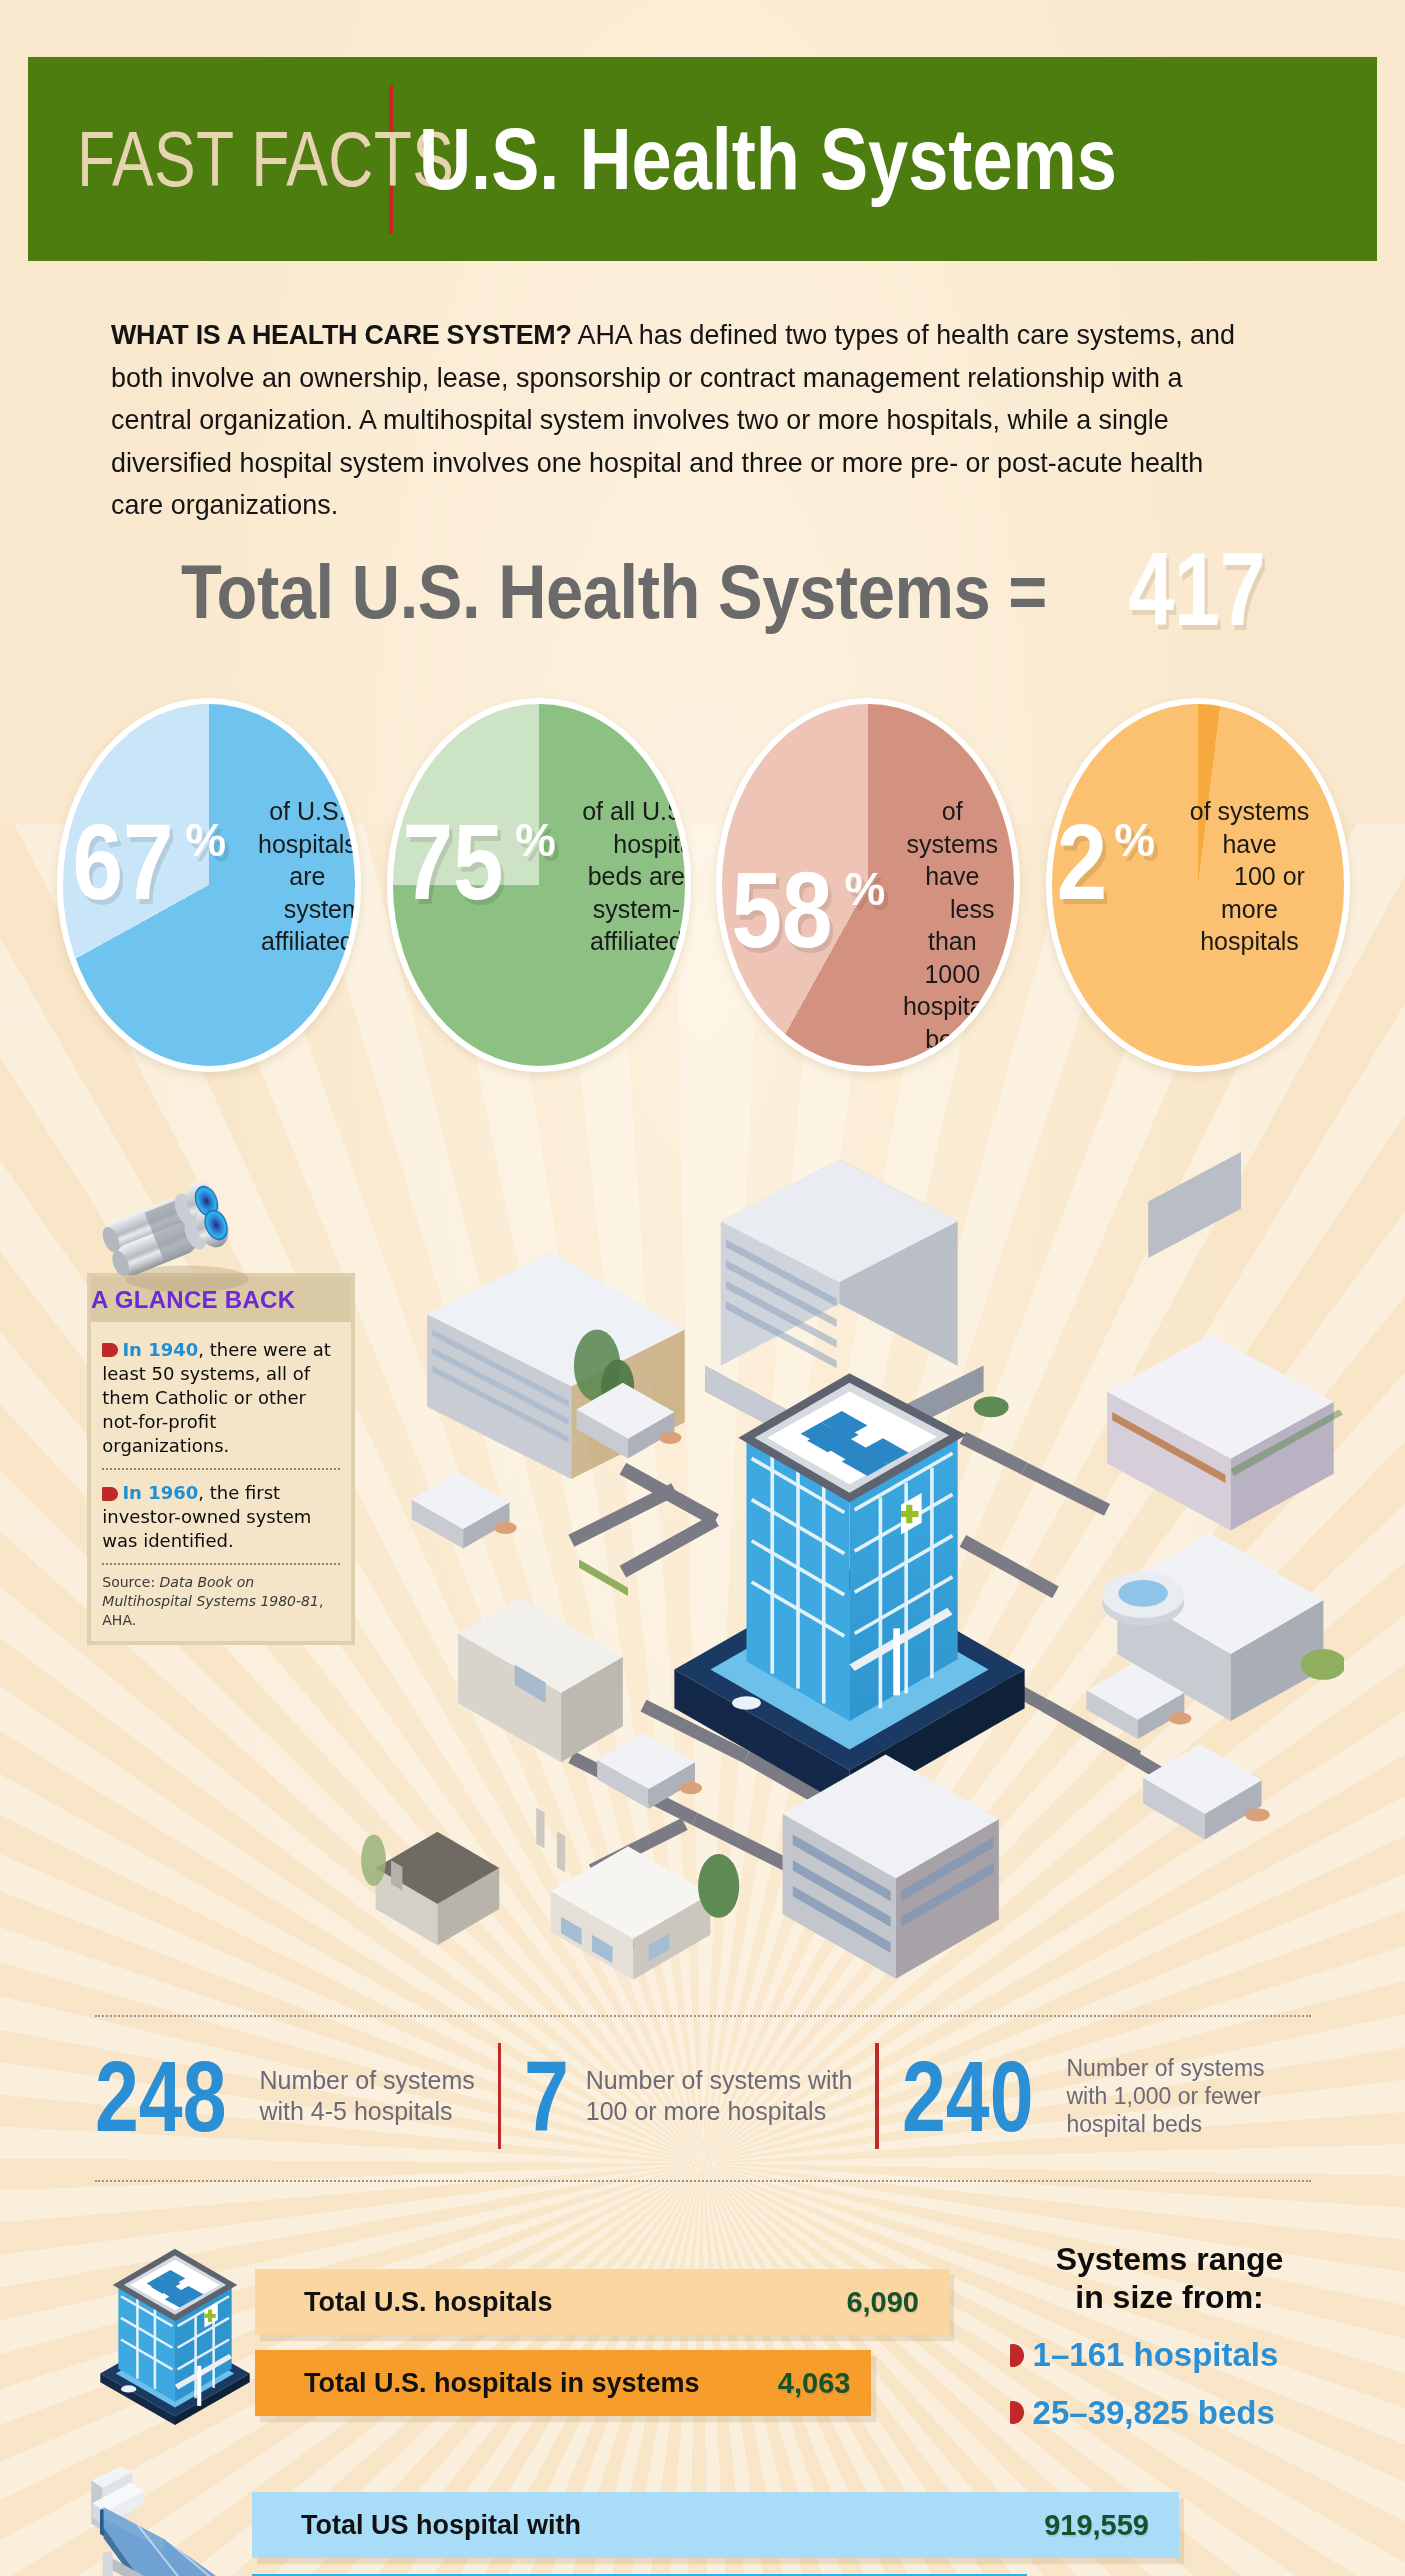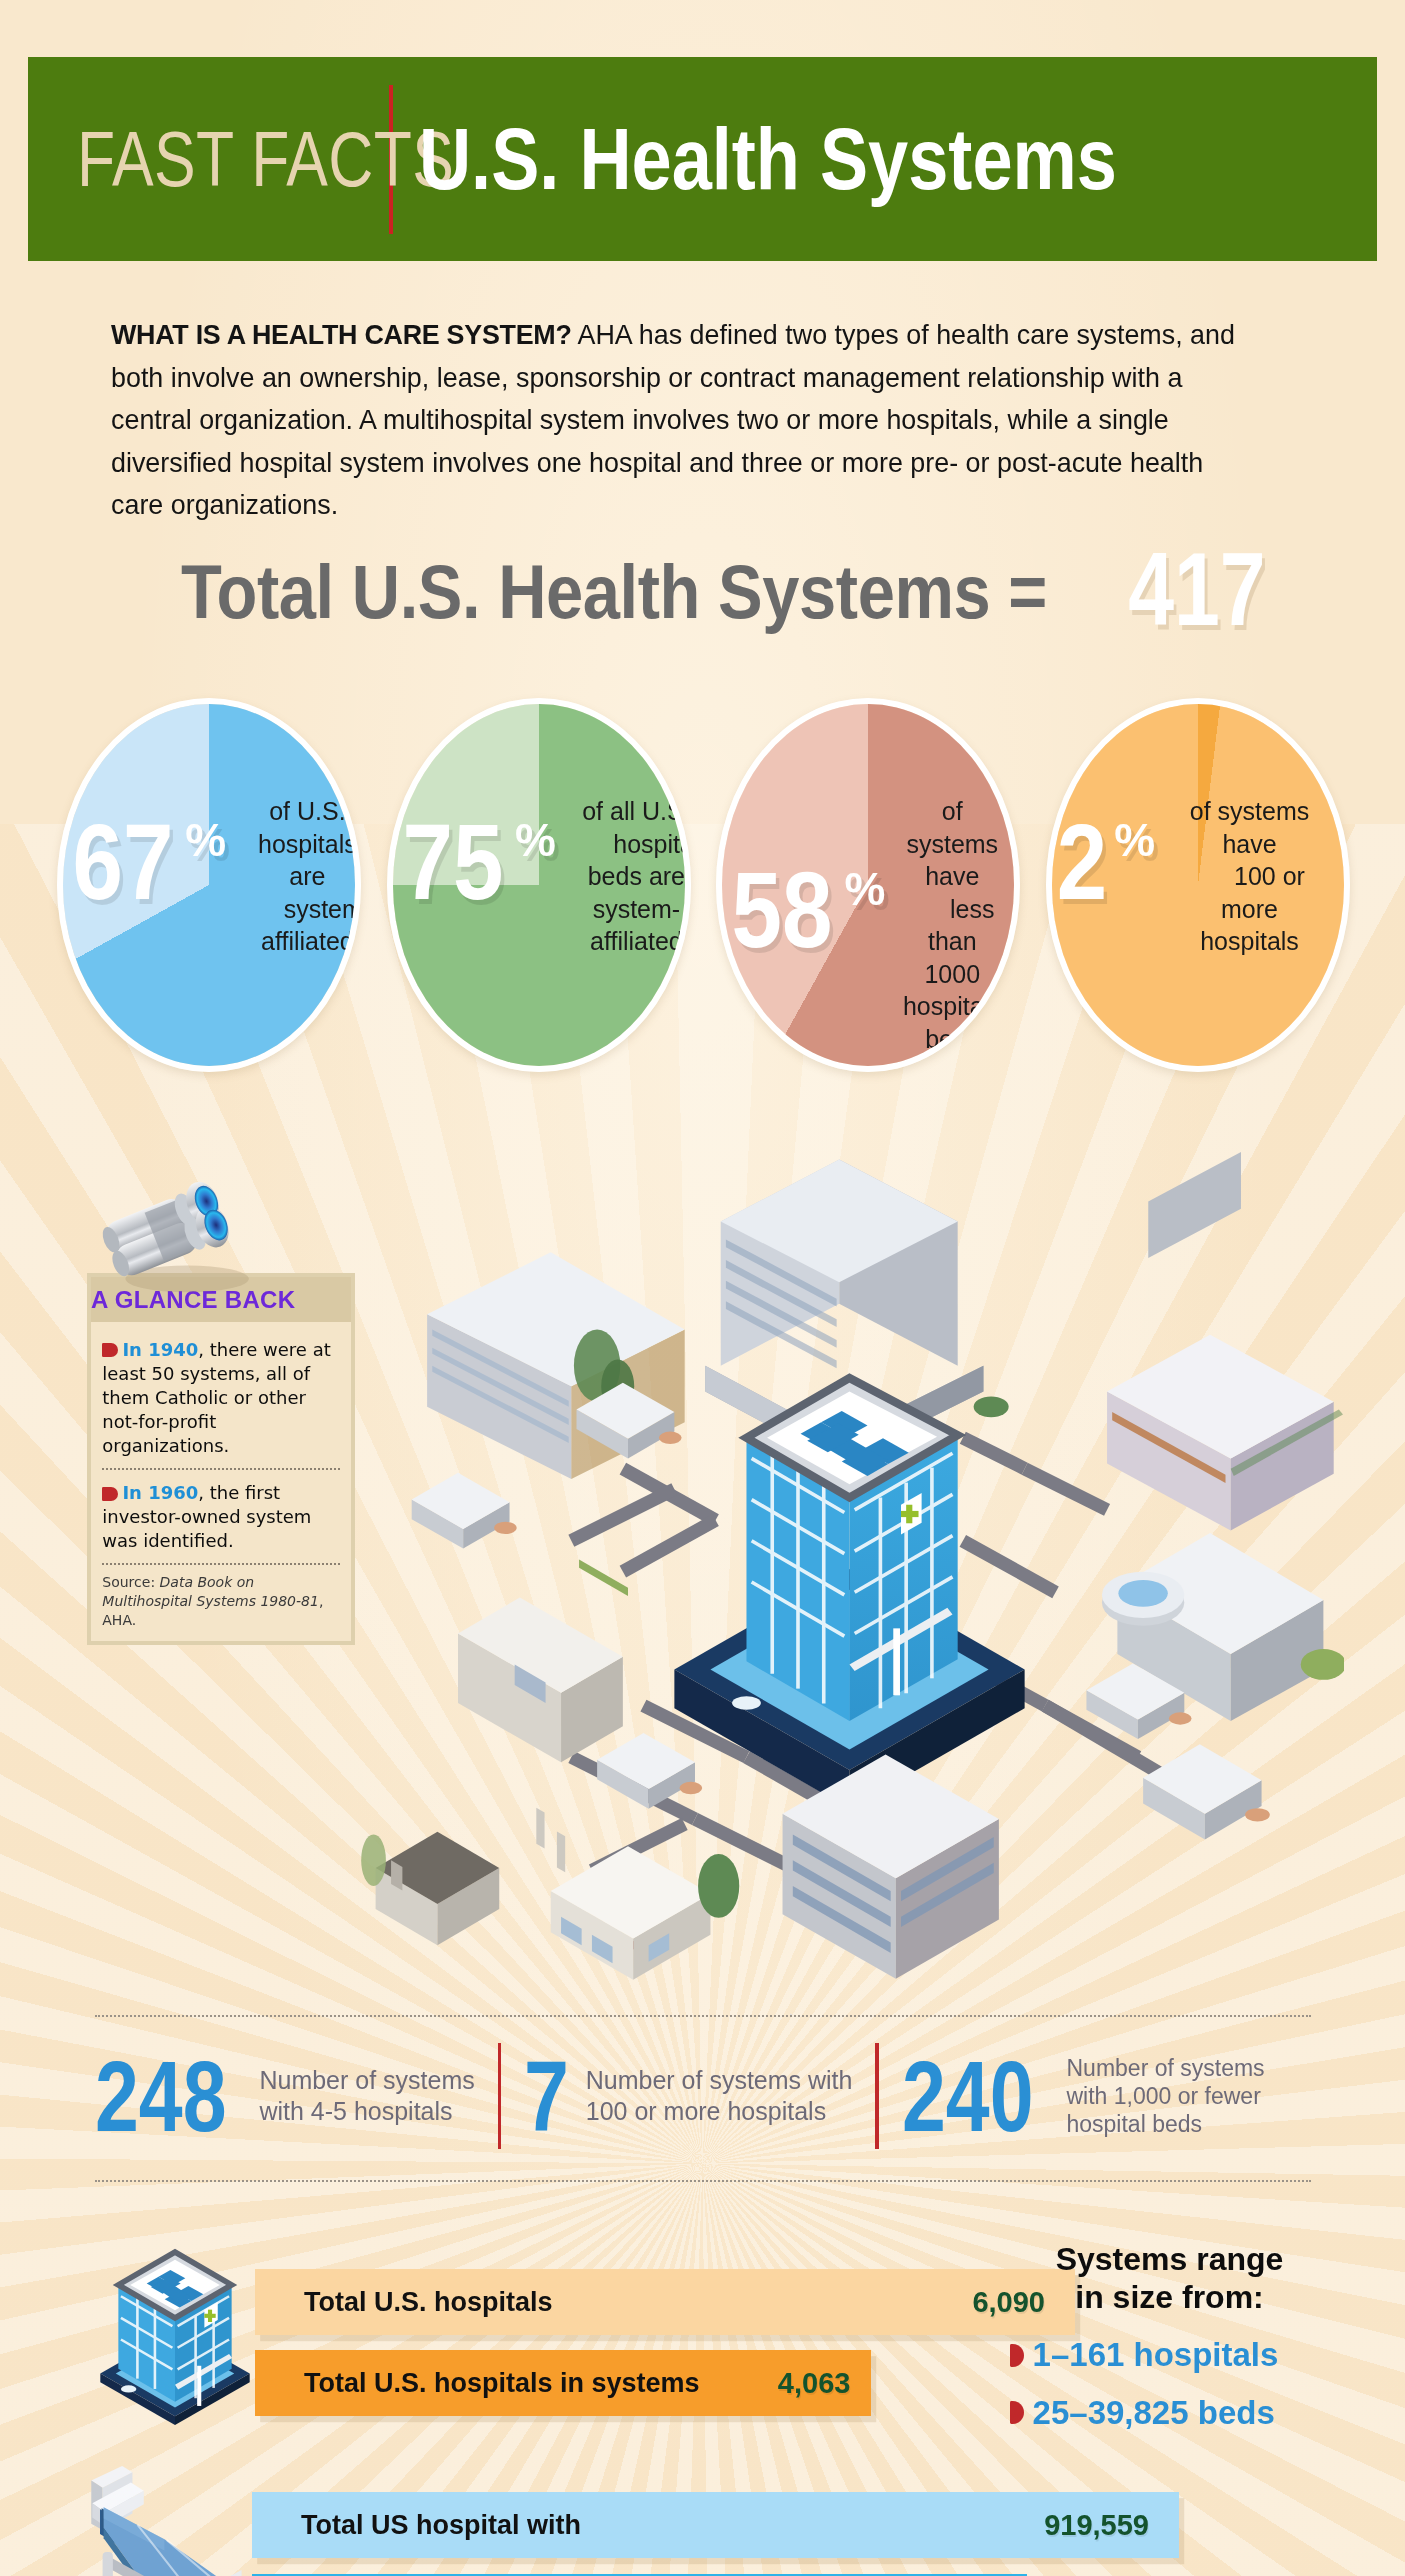--- a/index.html
+++ b/index.html
@@ -202,21 +202,21 @@
 
   
   #hosp-block { position:absolute; left:90px; top:2215px; z-index:5; }
   #hosp-icon { position:absolute; left:0; top:4.1px; z-index:6; }
   .bar {
     position:relative; display:flex; align-items:center;
     box-shadow: 5.2px 6.2px 0 rgba(175,145,100,.22);
   }
   #bar-hosp-all {
     position:absolute; left:165px; top:54px;
-    width: 820px; height: 66px; background:#fbd6a1;
+    width: 694px; height: 66px; background:#fbd6a1;
   }
   #bar-hosp-sys {
     position:absolute; left:165px; top:135px;
     width: 616px; height: 66px; background:#f79d2b;
   }
   .bar .lbl {
     color:#111; font-size: 27px; font-weight:700;
     font-family:"Liberation Sans Narrow","Liberation Sans",sans-serif;
     margin-left: 49px; white-space:nowrap;
   }

